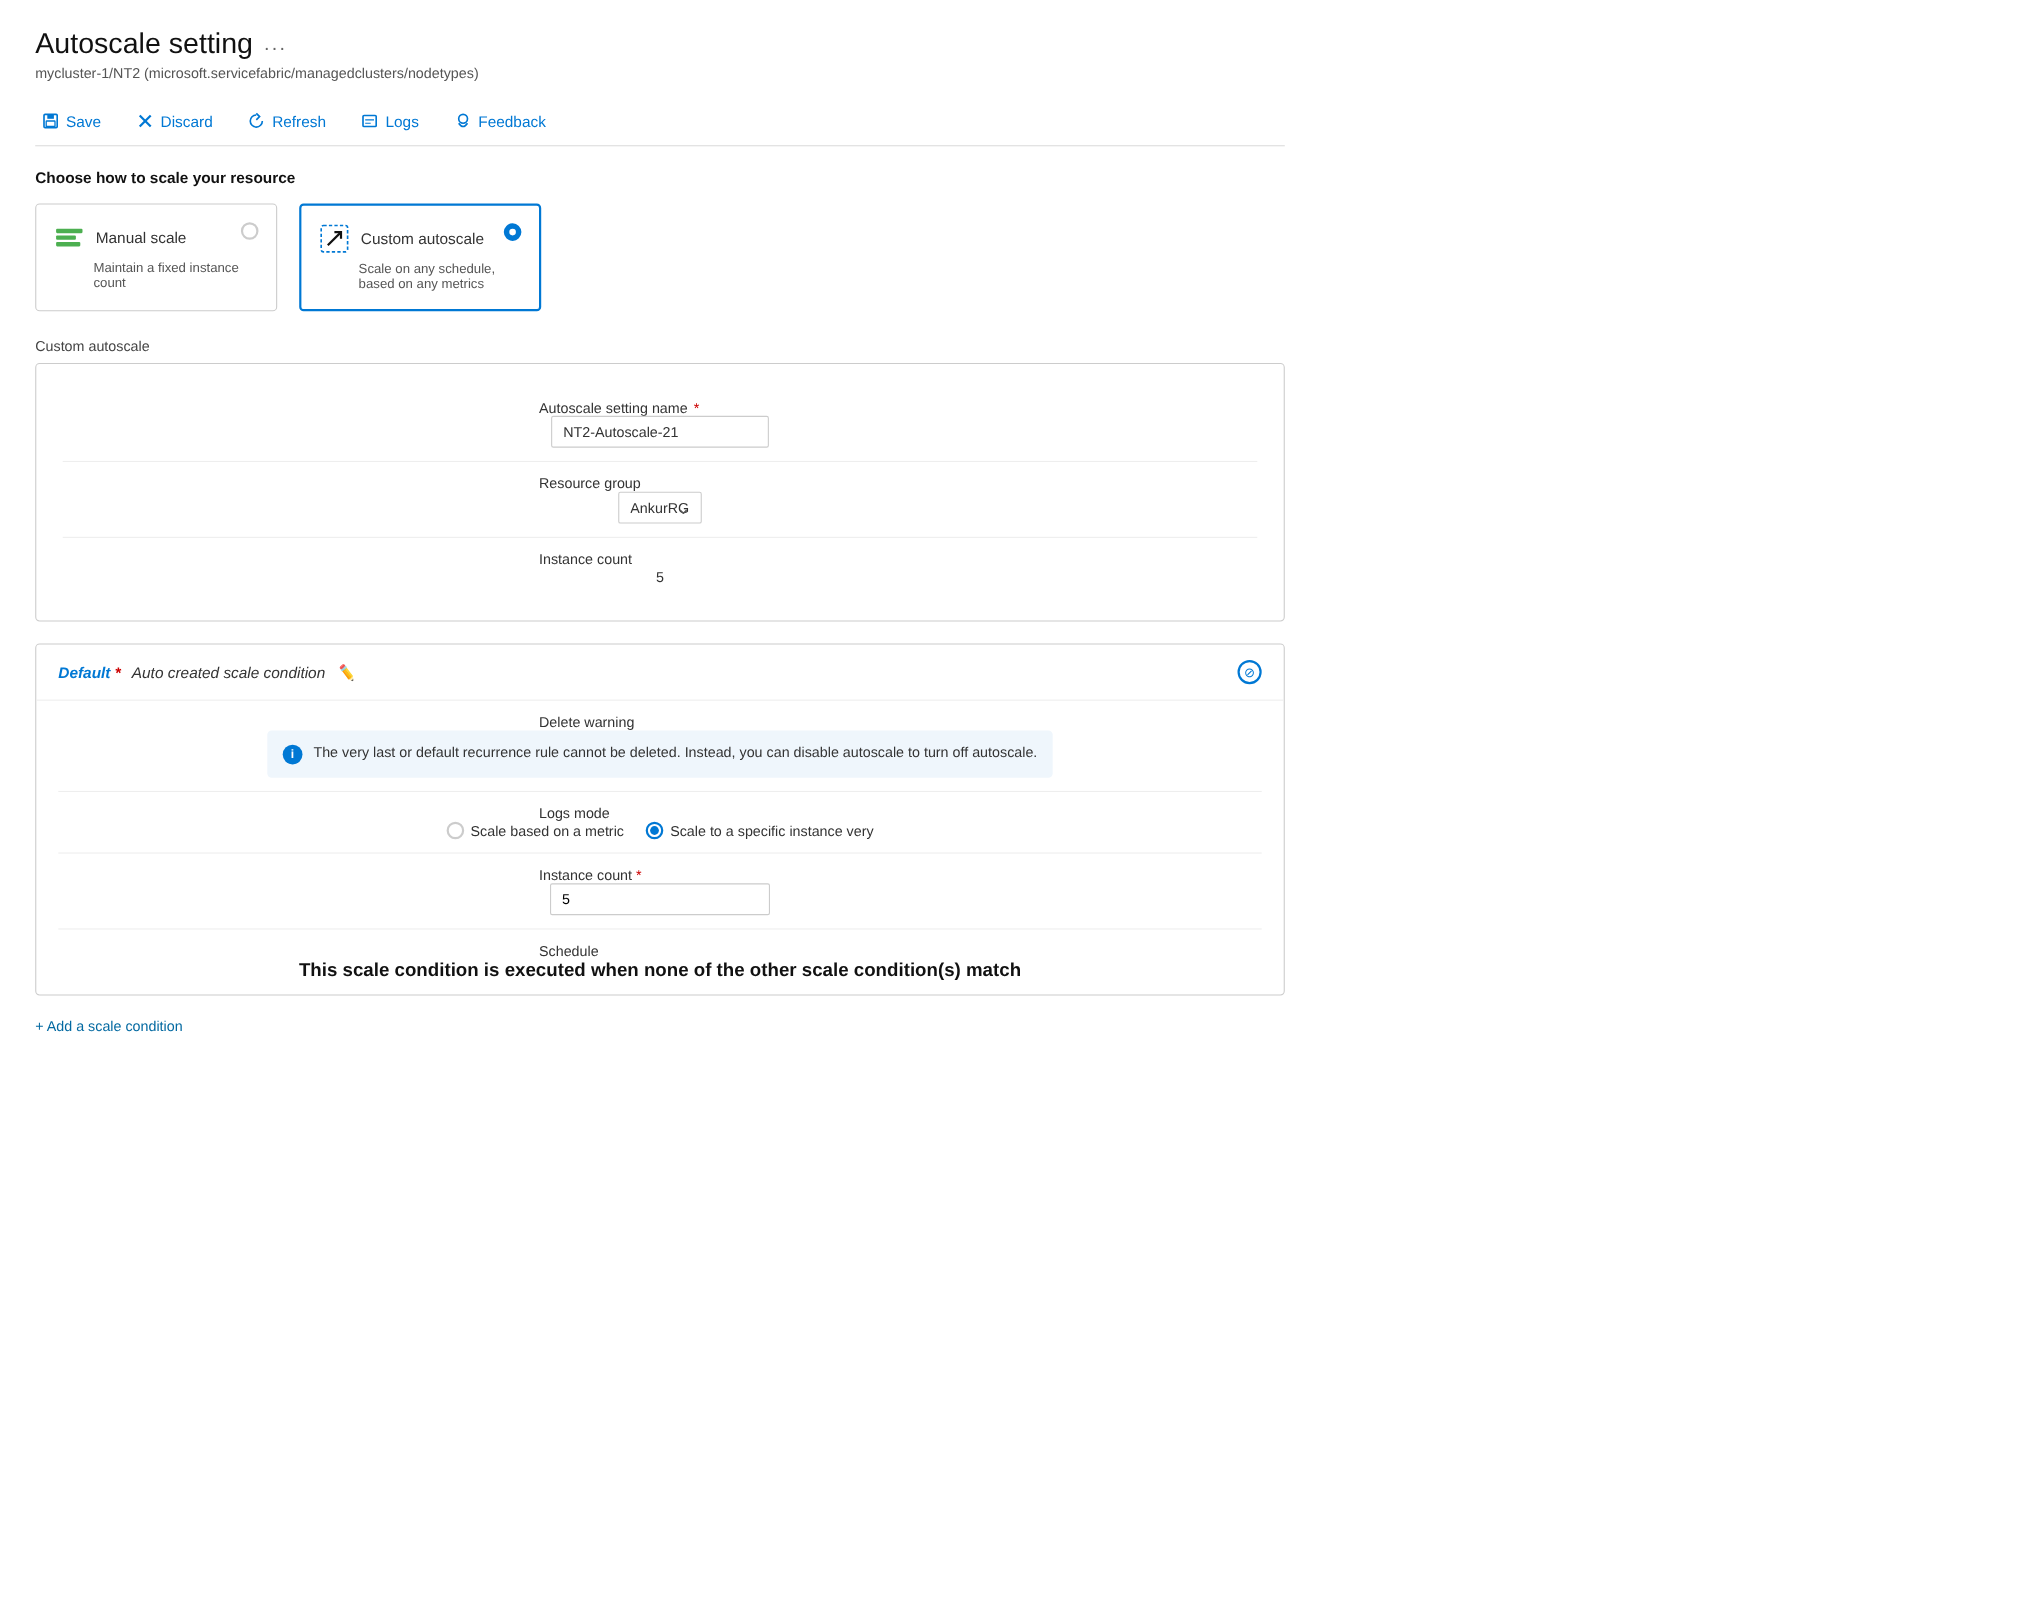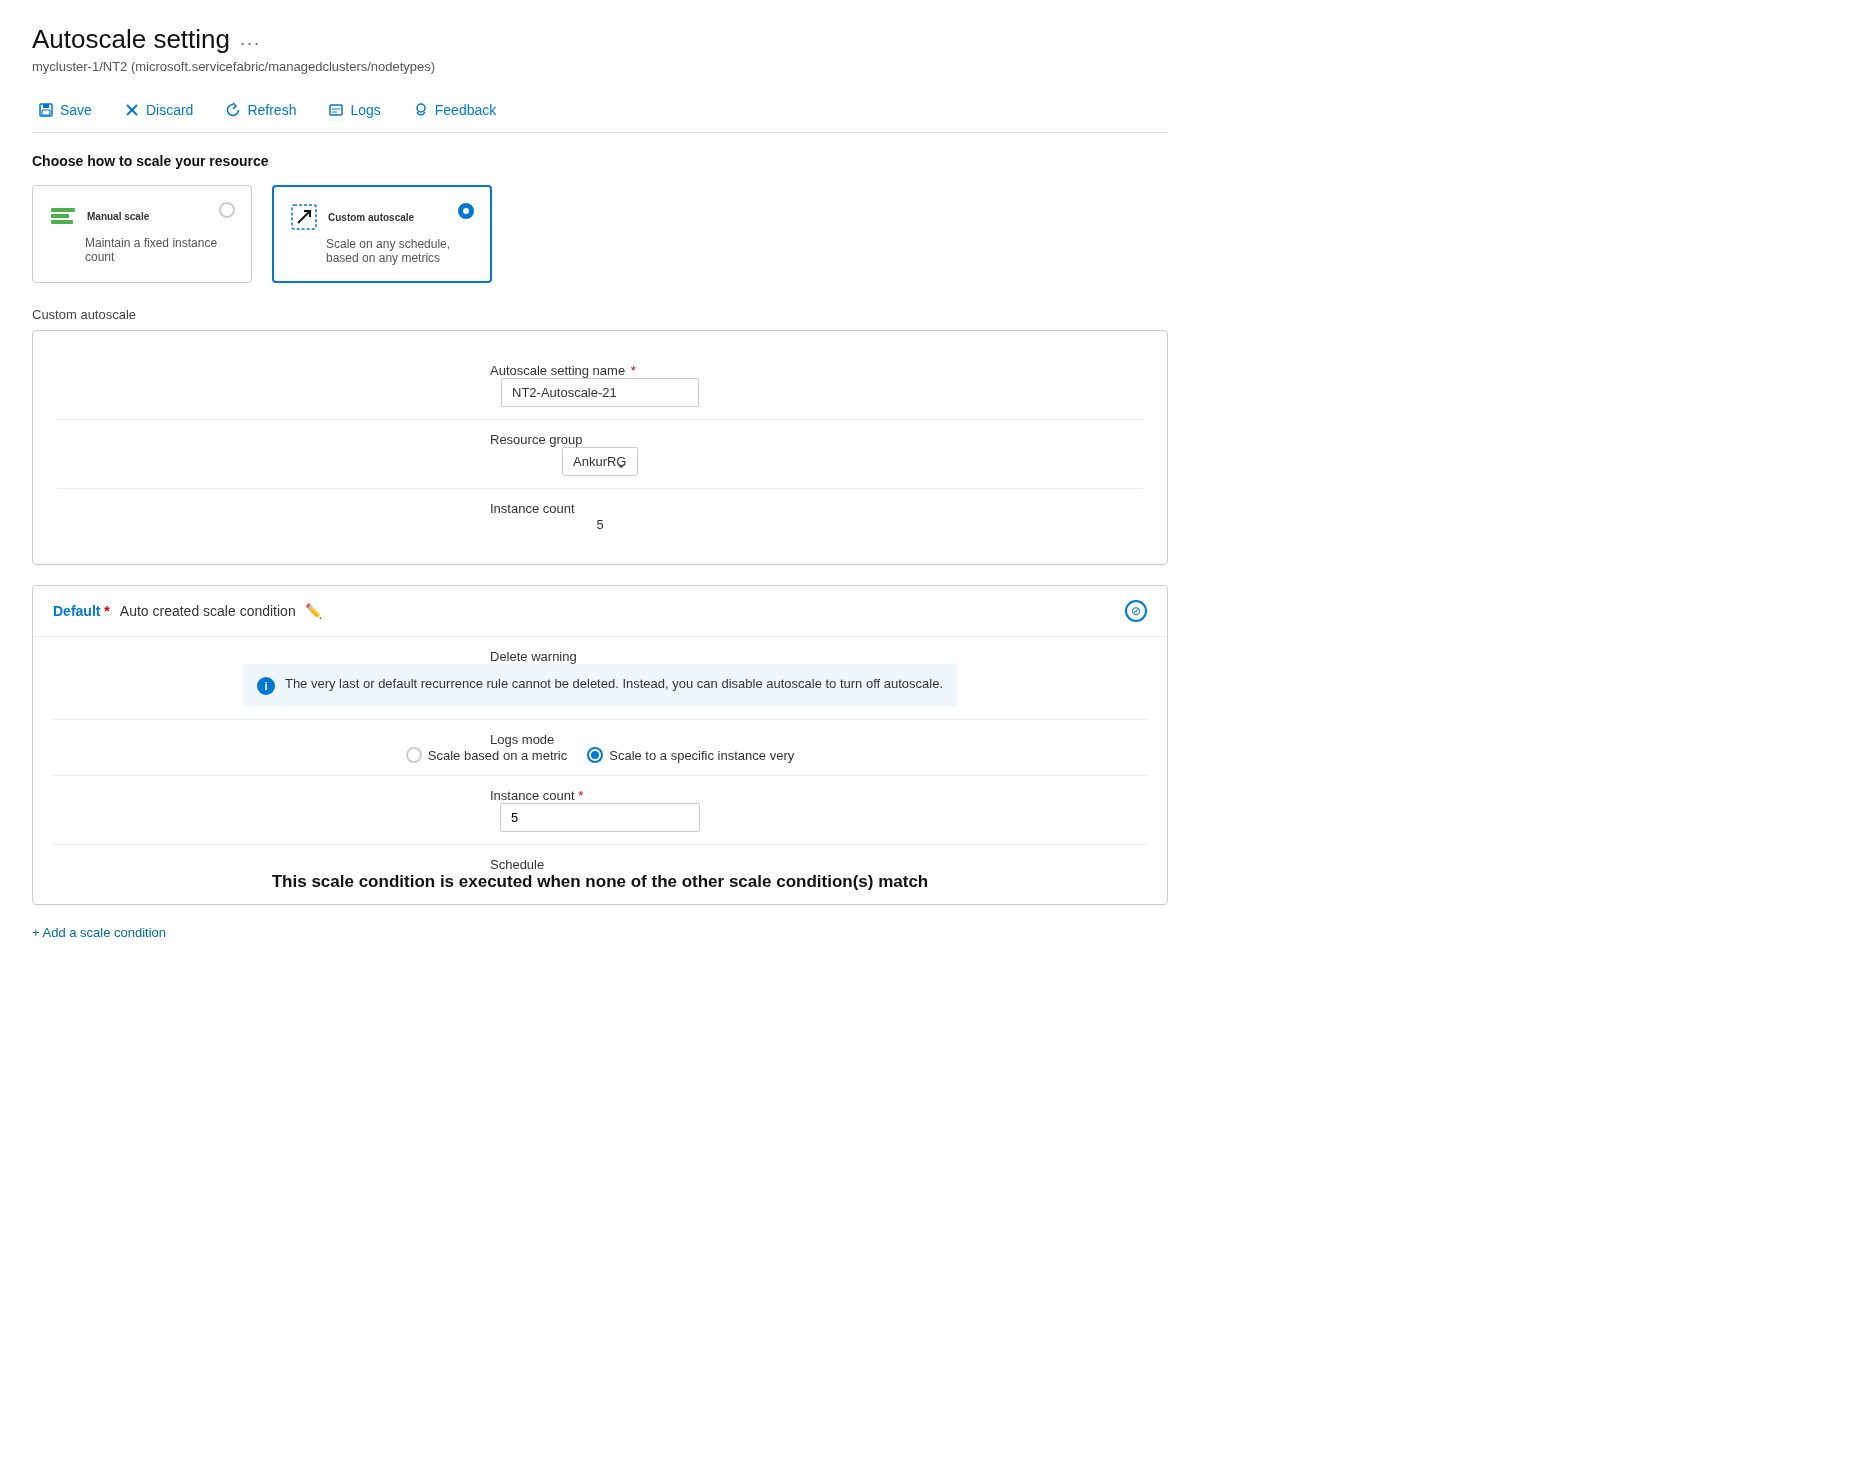--- a/index.html
+++ b/index.html
@@ -86,22 +86,22 @@
       display: flex;
       align-items: flex-start;
       justify-content: space-between;
     }
     .scale-card-icon-title {
       display: flex;
       align-items: center;
       gap: 10px;
     }
     .scale-card-title {
-      font-weight: 700;
-      font-size: 10px;
+      font-weight: 400;
+      font-size: 14px;
     }
     .scale-card-desc {
       font-size: 12px;
       color: #555;
       margin-left: 36px;
     }
     .radio-circle {
       width: 16px;
       height: 16px;
       border-radius: 50%;
@@ -202,20 +202,21 @@
       display: flex;
       align-items: center;
       justify-content: space-between;
       padding: 14px 20px;
       border-bottom: 1px solid #eee;
     }
     .condition-header-left {
       display: flex;
       align-items: center;
       gap: 10px;
+      font-style: italic;
     }
     .default-label {
       color: #0078d4;
       font-weight: 600;
       font-size: 14px;
     }
     .required-star { color: #c00; }
     .condition-title-text {
       font-size: 14px;
       color: #333;

